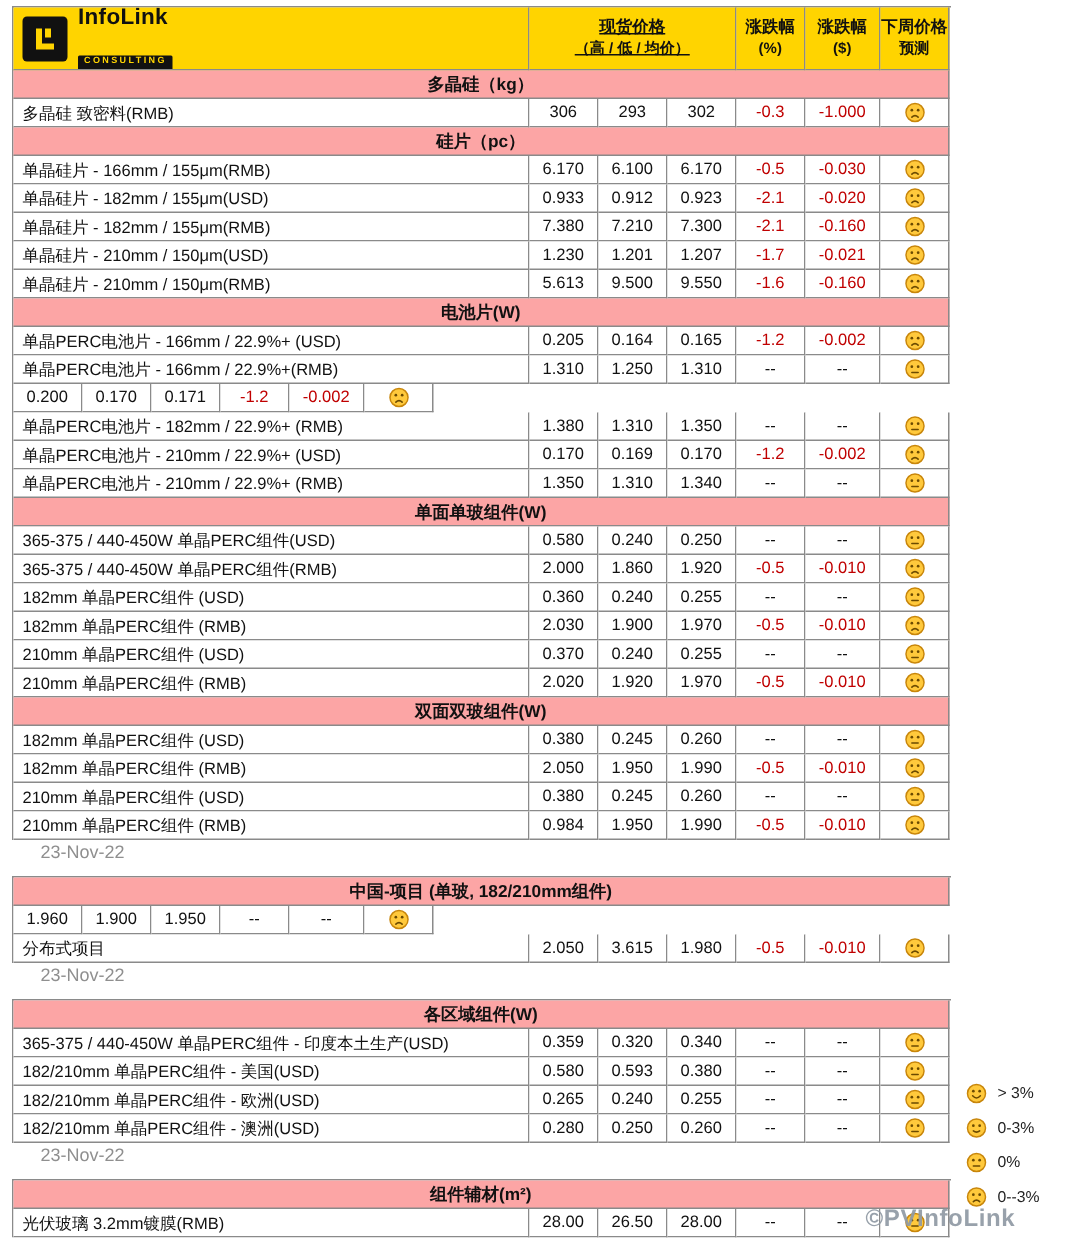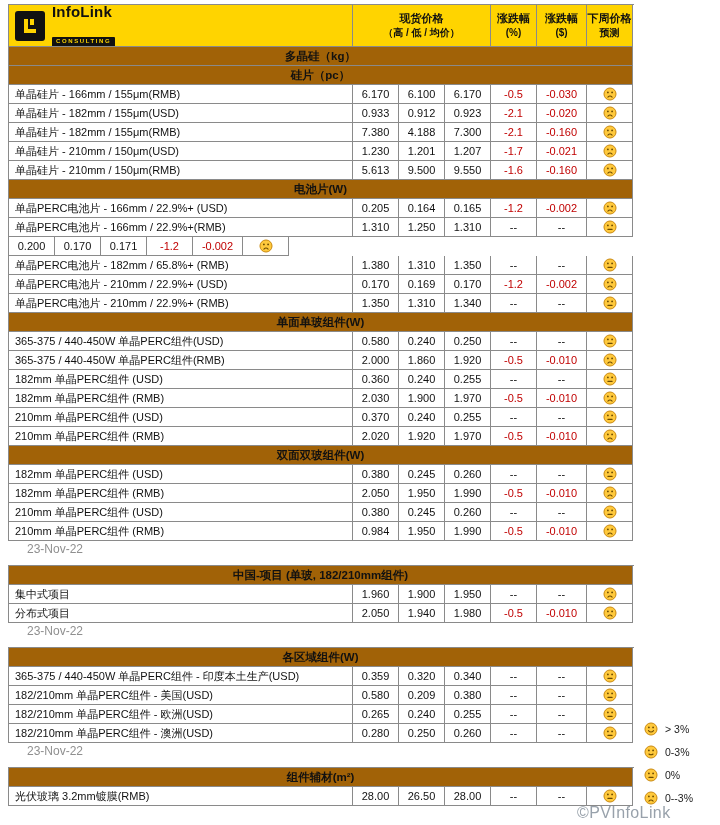--- a/index.html
+++ b/index.html
@@ -12,76 +12,94 @@
   .block{border-top:1px solid #8a8a8a;border-left:1px solid #8a8a8a;width:625px;background:#fff}
   .row{display:flex}
   .cell{
     box-sizing:border-box;border-right:1px solid #8a8a8a;border-bottom:1px solid #8a8a8a;
     display:flex;align-items:center;justify-content:center;
     font-size:11px;height:19px;background:#fff;white-space:nowrap;overflow:hidden;
   }
   .cell.name{justify-content:flex-start;padding-left:6px;width:344px}
   .c-high,.c-low,.c-avg,.c-pct,.c-fc{width:46px}
   .c-usd{width:50px}
-  .section-cell{width:624px;background:#a16207;font-weight:700;justify-content:center;font-size:11.5px}
+  .section-cell{width:624px;background:#fca5a5;font-weight:700;justify-content:center;font-size:11.5px}
   .neg{color:#C00000}
   
   .header-row .cell{height:42px;background:#FFD400;font-weight:700}
   .col-h{flex-direction:column;gap:2px;line-height:1.15}
   .col-h .l2{font-size:10px}
   .logo-cell{gap:7px;padding-left:6px}
   .logo-box{width:30px;height:30px;background:#111;border-radius:3px;display:flex;align-items:center;justify-content:center;flex:0 0 auto}
   .logo-text{display:flex;flex-direction:column;gap:18px;align-items:flex-start}
   .brand{font-size:15px;font-weight:800;color:#111;letter-spacing:.2px;line-height:1}
   .consulting{font-size:6px;letter-spacing:1.6px;background:#111;color:#FFD400;padding:1px 4px;border-radius:1px;line-height:1.3}
   .date{font-size:12px;color:#8f8f8f;margin:2px 0 10px 19px;line-height:12px}
   .face{display:inline-flex;line-height:0}
   
   .legend{position:absolute;left:644px;top:722px;display:flex;flex-direction:column;gap:9px}
   .legend-item{display:flex;align-items:center;gap:7px;font-size:10.5px;color:#222}
-  .watermark{position:absolute;left:577px;top:804px;font-size:16px;font-weight:400;color:#909aa4;opacity:.92;letter-spacing:.4px}
+  .watermark{position:absolute;left:577px;top:804px;font-size:16px;font-weight:700;color:#909aa4;opacity:.92;letter-spacing:.4px}
 </style>
 </head>
 <body>
 
 <div class="page">
   <div id="blocks">
       <div class="block">
         <div class="row header-row">
           <div class="cell name logo-cell">
             <span class="logo-box">
               <svg width="20" height="20" viewBox="0 0 20 20">
                 <path d="M4 3h4v10h8v4H4z" fill="#FFD400"></path>
                 <rect x="10" y="3" width="4" height="6" fill="#FFD400"></rect>
               </svg>
             </span>
             <span class="logo-text">
               <span class="brand">InfoLink</span>
               <span class="consulting">CONSULTING</span>
             </span>
           </div>
-          <div class="cell col-h " style="width: 138px;">
+          <div class="cell col-h " style="width: 138px; text-decoration: underline;">
             <span class="l1">现货价格</span>
             <span class="l2">（高 / 低 / 均价）</span>
           </div>
           <div class="cell col-h c-pct">
             <span class="l1">涨跌幅</span>
             <span class="l2">(%)</span>
           </div>
           <div class="cell col-h c-usd">
             <span class="l1">涨跌幅</span>
             <span class="l2">($)</span>
           </div>
           <div class="cell col-h c-fc">
             <span class="l1">下周价格</span>
             <span class="l2">预测</span>
           </div>
         </div>
         <div class="row section-row">
           <div class="cell section-cell">多晶硅（kg）</div>
+        </div>
+        <div class="row data-row">
+          <div class="cell name">多晶硅 致密料(RMB)</div>
+          <div class="cell c-num c-high">306</div>
+          <div class="cell c-num c-low">293</div>
+          <div class="cell c-num c-avg">302</div>
+          <div class="cell c-num c-pct neg">-0.3</div>
+          <div class="cell c-num c-usd neg">-1.000</div>
+          <div class="cell c-fc">
+            <span class="face">
+              <svg width="14" height="14" viewBox="0 0 20 20">
+                <circle cx="10" cy="10" r="8.6" fill="#FFC93C" stroke="#C8860B" stroke-width="1.4"></circle>
+                <circle cx="7" cy="7.8" r="1.3" fill="#6b4a00"></circle>
+                <circle cx="13" cy="7.8" r="1.3" fill="#6b4a00"></circle>
+                <path d="M7 14.4 Q10 11.5 13 14.4" stroke="#6b4a00" stroke-width="1.5" fill="none" stroke-linecap="round"></path>
+              </svg>
+            </span>
+          </div>
         </div>
         <div class="row section-row">
           <div class="cell section-cell">硅片（pc）</div>
         </div>
         <div class="row data-row">
           <div class="cell name">单晶硅片 - 166mm / 155μm(RMB)</div>
           <div class="cell c-num c-high">6.170</div>
           <div class="cell c-num c-low">6.100</div>
           <div class="cell c-num c-avg">6.170</div>
           <div class="cell c-num c-pct neg">-0.5</div>
@@ -111,21 +129,21 @@
                 <circle cx="7" cy="7.8" r="1.3" fill="#6b4a00"></circle>
                 <circle cx="13" cy="7.8" r="1.3" fill="#6b4a00"></circle>
                 <path d="M7 14.4 Q10 11.5 13 14.4" stroke="#6b4a00" stroke-width="1.5" fill="none" stroke-linecap="round"></path>
               </svg>
             </span>
           </div>
         </div>
         <div class="row data-row">
           <div class="cell name">单晶硅片 - 182mm / 155μm(RMB)</div>
           <div class="cell c-num c-high">7.380</div>
-          <div class="cell c-num c-low">4.188</div>
+          <div class="cell c-num c-low">7.210</div>
           <div class="cell c-num c-avg">7.300</div>
           <div class="cell c-num c-pct neg">-2.1</div>
           <div class="cell c-num c-usd neg">-0.160</div>
           <div class="cell c-fc">
             <span class="face">
               <svg width="14" height="14" viewBox="0 0 20 20">
                 <circle cx="10" cy="10" r="8.6" fill="#FFC93C" stroke="#C8860B" stroke-width="1.4"></circle>
                 <circle cx="7" cy="7.8" r="1.3" fill="#6b4a00"></circle>
                 <circle cx="13" cy="7.8" r="1.3" fill="#6b4a00"></circle>
                 <path d="M7 14.4 Q10 11.5 13 14.4" stroke="#6b4a00" stroke-width="1.5" fill="none" stroke-linecap="round"></path>
@@ -219,21 +237,21 @@
               <svg width="14" height="14" viewBox="0 0 20 20">
                 <circle cx="10" cy="10" r="8.6" fill="#FFC93C" stroke="#C8860B" stroke-width="1.4"></circle>
                 <circle cx="7" cy="7.8" r="1.3" fill="#6b4a00"></circle>
                 <circle cx="13" cy="7.8" r="1.3" fill="#6b4a00"></circle>
                 <path d="M7 14.4 Q10 11.5 13 14.4" stroke="#6b4a00" stroke-width="1.5" fill="none" stroke-linecap="round"></path>
               </svg>
             </span>
           </div>
         </div>
         <div class="row data-row">
-          <div class="cell name">单晶PERC电池片 - 182mm / 65.8%+ (RMB)</div>
+          <div class="cell name">单晶PERC电池片 - 182mm / 22.9%+ (RMB)</div>
           <div class="cell c-num c-high">1.380</div>
           <div class="cell c-num c-low">1.310</div>
           <div class="cell c-num c-avg">1.350</div>
           <div class="cell c-num c-pct">--</div>
           <div class="cell c-num c-usd">--</div>
           <div class="cell c-fc">
             <span class="face">
               <svg width="14" height="14" viewBox="0 0 20 20">
                 <circle cx="10" cy="10" r="8.6" fill="#FFC93C" stroke="#C8860B" stroke-width="1.4"></circle>
                 <circle cx="7" cy="7.8" r="1.3" fill="#6b4a00"></circle>
@@ -465,41 +483,40 @@
             </span>
           </div>
         </div>
       </div>
       <div class="date">23-Nov-22</div>
       <div class="block">
         <div class="row section-row">
           <div class="cell section-cell">中国-项目 (单玻, 182/210mm组件)</div>
         </div>
         <div class="row data-row">
-          <div class="cell name">集中式项目</div>
           <div class="cell c-num c-high">1.960</div>
           <div class="cell c-num c-low">1.900</div>
           <div class="cell c-num c-avg">1.950</div>
           <div class="cell c-num c-pct">--</div>
           <div class="cell c-num c-usd">--</div>
           <div class="cell c-fc">
             <span class="face">
               <svg width="14" height="14" viewBox="0 0 20 20">
                 <circle cx="10" cy="10" r="8.6" fill="#FFC93C" stroke="#C8860B" stroke-width="1.4"></circle>
                 <circle cx="7" cy="7.8" r="1.3" fill="#6b4a00"></circle>
                 <circle cx="13" cy="7.8" r="1.3" fill="#6b4a00"></circle>
                 <path d="M7 14.4 Q10 11.5 13 14.4" stroke="#6b4a00" stroke-width="1.5" fill="none" stroke-linecap="round"></path>
               </svg>
             </span>
           </div>
         </div>
         <div class="row data-row">
           <div class="cell name">分布式项目</div>
           <div class="cell c-num c-high">2.050</div>
-          <div class="cell c-num c-low">1.940</div>
+          <div class="cell c-num c-low">3.615</div>
           <div class="cell c-num c-avg">1.980</div>
           <div class="cell c-num c-pct neg">-0.5</div>
           <div class="cell c-num c-usd neg">-0.010</div>
           <div class="cell c-fc">
             <span class="face">
               <svg width="14" height="14" viewBox="0 0 20 20">
                 <circle cx="10" cy="10" r="8.6" fill="#FFC93C" stroke="#C8860B" stroke-width="1.4"></circle>
                 <circle cx="7" cy="7.8" r="1.3" fill="#6b4a00"></circle>
                 <circle cx="13" cy="7.8" r="1.3" fill="#6b4a00"></circle>
                 <path d="M7 14.4 Q10 11.5 13 14.4" stroke="#6b4a00" stroke-width="1.5" fill="none" stroke-linecap="round"></path>
@@ -527,21 +544,21 @@
                 <circle cx="7" cy="7.8" r="1.3" fill="#6b4a00"></circle>
                 <circle cx="13" cy="7.8" r="1.3" fill="#6b4a00"></circle>
                 <path d="M7 13.4 L13 13.4" stroke="#6b4a00" stroke-width="1.5" fill="none" stroke-linecap="round"></path>
               </svg>
             </span>
           </div>
         </div>
         <div class="row data-row">
           <div class="cell name">182/210mm 单晶PERC组件 - 美国(USD)</div>
           <div class="cell c-num c-high">0.580</div>
-          <div class="cell c-num c-low">0.209</div>
+          <div class="cell c-num c-low">0.593</div>
           <div class="cell c-num c-avg">0.380</div>
           <div class="cell c-num c-pct">--</div>
           <div class="cell c-num c-usd">--</div>
           <div class="cell c-fc">
             <span class="face">
               <svg width="14" height="14" viewBox="0 0 20 20">
                 <circle cx="10" cy="10" r="8.6" fill="#FFC93C" stroke="#C8860B" stroke-width="1.4"></circle>
                 <circle cx="7" cy="7.8" r="1.3" fill="#6b4a00"></circle>
                 <circle cx="13" cy="7.8" r="1.3" fill="#6b4a00"></circle>
                 <path d="M7 13.4 L13 13.4" stroke="#6b4a00" stroke-width="1.5" fill="none" stroke-linecap="round"></path>

